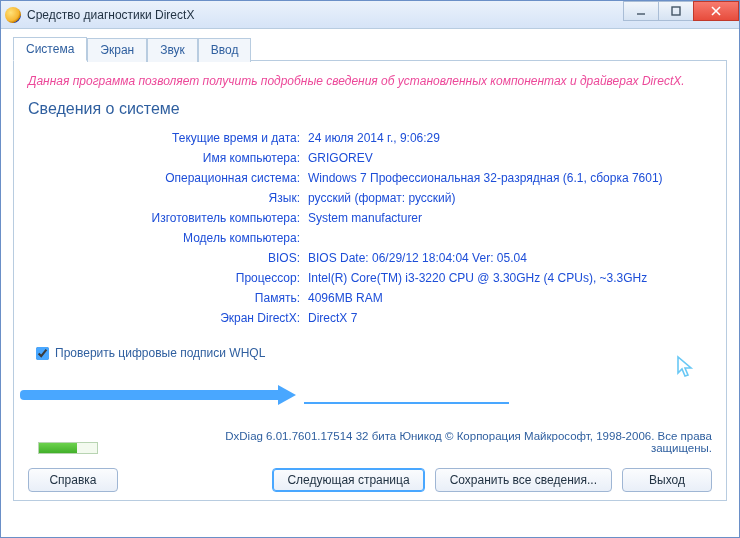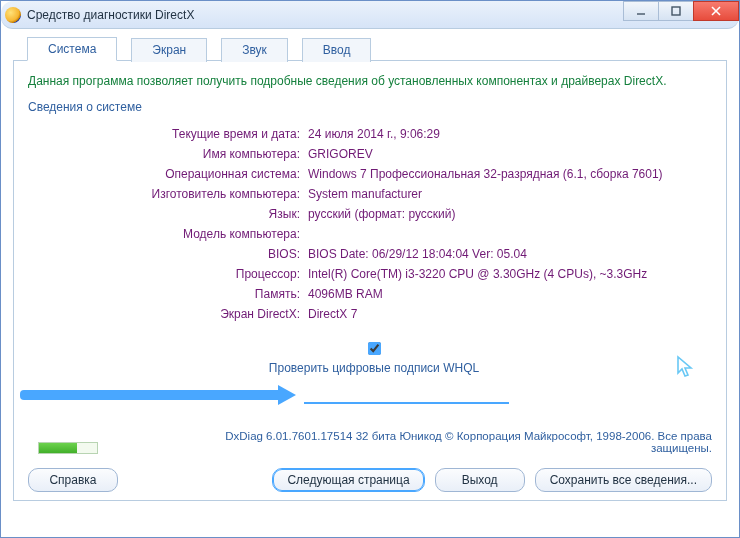--- a/index.html
+++ b/index.html
@@ -13,21 +13,20 @@
     border: 1px solid #6a8fc7;
   }
   .titlebar {
     height: 28px;
     background: linear-gradient(#eaf1fb, #d6e4f7);
     border-bottom: 1px solid #b8cce0;
     display: flex;
     align-items: center;
     padding: 4px 4px;
     position: relative;
-    border-radius: 12px;
   }
   .titlebar .icon {
     width: 16px; height: 16px;
     border-radius: 50%;
     background: radial-gradient(circle at 35% 35%, #ffe27a 0%, #f7b733 55%, #c27b00 70%, #2a3a8c 72%, #5773e6 100%);
     margin-right: 6px;
   }
   .titlebar .title {
     color: #234;
     font-size: 12px;
@@ -61,68 +60,68 @@
   .content {
     padding: 8px 12px 10px 12px;
   }
 
   .tabs {
     display: flex;
     border-bottom: 1px solid #b8cce0;
     margin-bottom: 0;
   }
   .tab {
-    padding: 4px 20px;
+    padding: 4px 12px;
     border: 1px solid #b8cce0;
     border-bottom: none;
     background: #f2f6fb;
     margin-right: 0px;
     margin-bottom: -1px;
     color: #2f5f9f;
     cursor: pointer;
     position: relative;
     top: 1px;
     font-size: 12px;
-    margin-left: 14px;
   }
   .tab.active {
     background: #fff;
     border-bottom: 1px solid #fff;
     top: 0;
   }
 
   .tabpanel {
     border: 1px solid #b8cce0;
     border-top: none;
     padding: 12px 14px 10px 14px;
     min-height: 440px;
     position: relative;
   }
 
   .intro {
-    color: #15803d;
+    color: #ec4899;
     font-size: 12px;
     line-height: 1.45;
+    font-style: italic;
   }
   .intro p { margin-bottom: 10px; }
 
   .section-title {
     color: #2f5f9f;
     margin-top: 0;
     margin-bottom: 10px;
-    font-size: 12px;
+    font-size: 16px;
   }
 
   .info-grid {
     margin-left: 20px;
   }
   .info-row {
     display: flex;
     line-height: 20px;
-    color: #701a75;
+    color: #1d4ed8;
   }
   .info-row .label {
     width: 260px;
     text-align: right;
     padding-right: 8px;
   }
   .info-row .value {
     flex: 1;
   }
 
@@ -170,21 +169,20 @@
     pointer-events: none;
   }
 
   .whql-row {
     margin-top: 18px;
     margin-left: 8px;
     color: #2f5f9f;
     display: flex;
     align-items: center;
     gap: 6px;
-    flex-direction: column;
   }
   .whql-row input { accent-color: #49a7ff; }
 
   .progress {
     position: absolute;
     left: 24px;
     bottom: 46px;
     width: 60px;
     height: 12px;
     border: 1px solid #b8d4b2;
@@ -220,21 +218,21 @@
     gap: 10px;
   }
   .btn {
     min-width: 90px;
     padding: 4px 14px;
     border: 1px solid #9fb6d4;
     background: linear-gradient(#fbfcfe, #e9eff8);
     color: #234;
     font-size: 12px;
     cursor: pointer;
-    border-radius: 10px;
+    border-radius: 4px;
   }
   .btn.primary {
     border: 1px solid #49a7ff;
     box-shadow: 0 0 0 1px #49a7ff inset;
   }
 </style>
 </head>
 <body>
 
 <div class="titlebar">
@@ -283,26 +281,26 @@
       </div>
       <div class="info-row">
         <div class="label">Имя компьютера:</div>
         <div class="value">GRIGOREV</div>
       </div>
       <div class="info-row">
         <div class="label">Операционная система:</div>
         <div class="value">Windows 7 Профессиональная 32-разрядная (6.1, сборка 7601)</div>
       </div>
       <div class="info-row">
+        <div class="label">Язык:</div>
+        <div class="value">русский (формат: русский)</div>
+      </div>
+      <div class="info-row">
         <div class="label">Изготовитель компьютера:</div>
         <div class="value">System manufacturer</div>
-      </div>
-      <div class="info-row">
-        <div class="label">Язык:</div>
-        <div class="value">русский (формат: русский)</div>
       </div>
       <div class="info-row">
         <div class="label">Модель компьютера:</div>
       </div>
       <div class="info-row">
         <div class="label">BIOS:</div>
         <div class="value">BIOS Date: 06/29/12 18:04:04 Ver: 05.04</div>
       </div>
       <div class="info-row">
         <div class="label">Процессор:</div>
@@ -338,19 +336,19 @@
     <div class="progress">
       <div class="fill"></div>
     </div>
 
     <div class="footer-text">DxDiag 6.01.7601.17514 32 бита Юникод   © Корпорация Майкрософт, 1998-2006.  Все права защищены.</div>
 
     <div class="button-row">
       <button class="btn">Справка</button>
       <div class="right-group">
         <button class="btn primary">Следующая страница</button>
+        <button class="btn">Сохранить все сведения...</button>
         <button class="btn">Выход</button>
-        <button class="btn">Сохранить все сведения...</button>
       </div>
     </div>
 
   </div>
 </div>
 
 </body></html>

